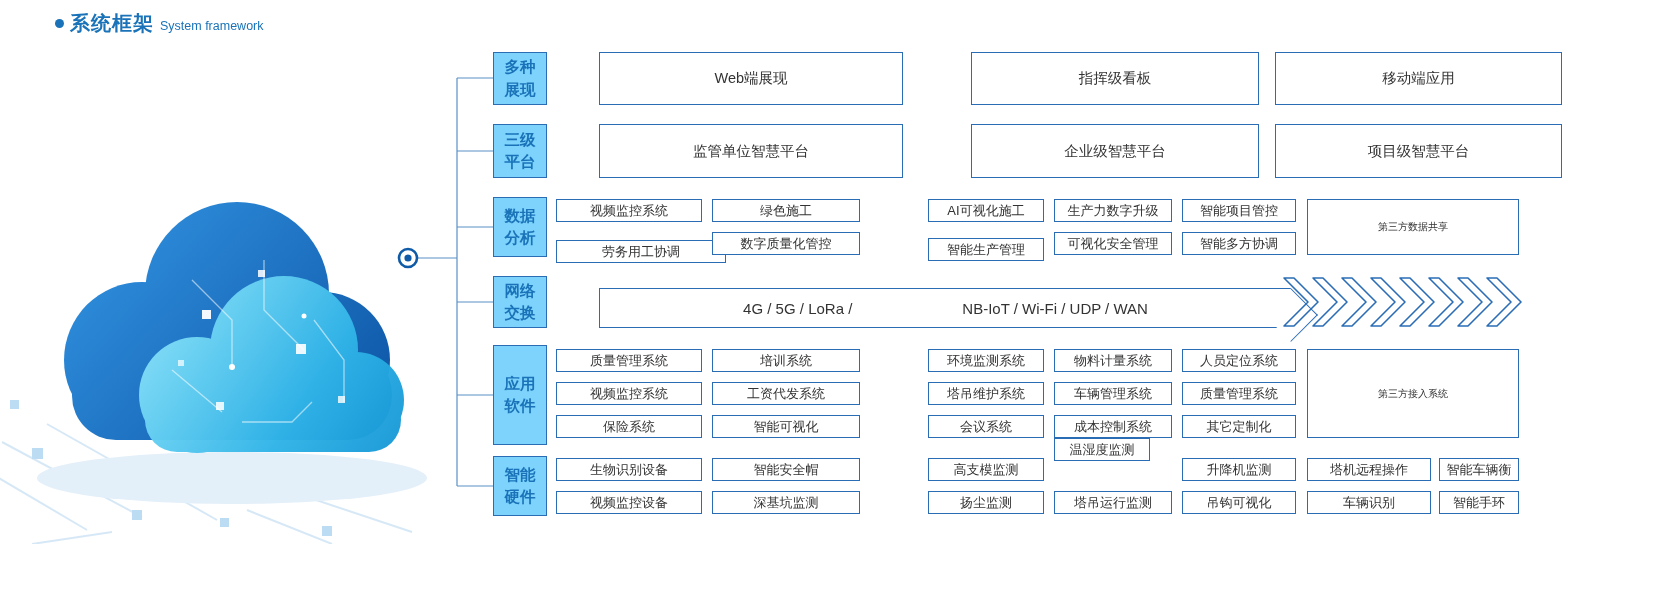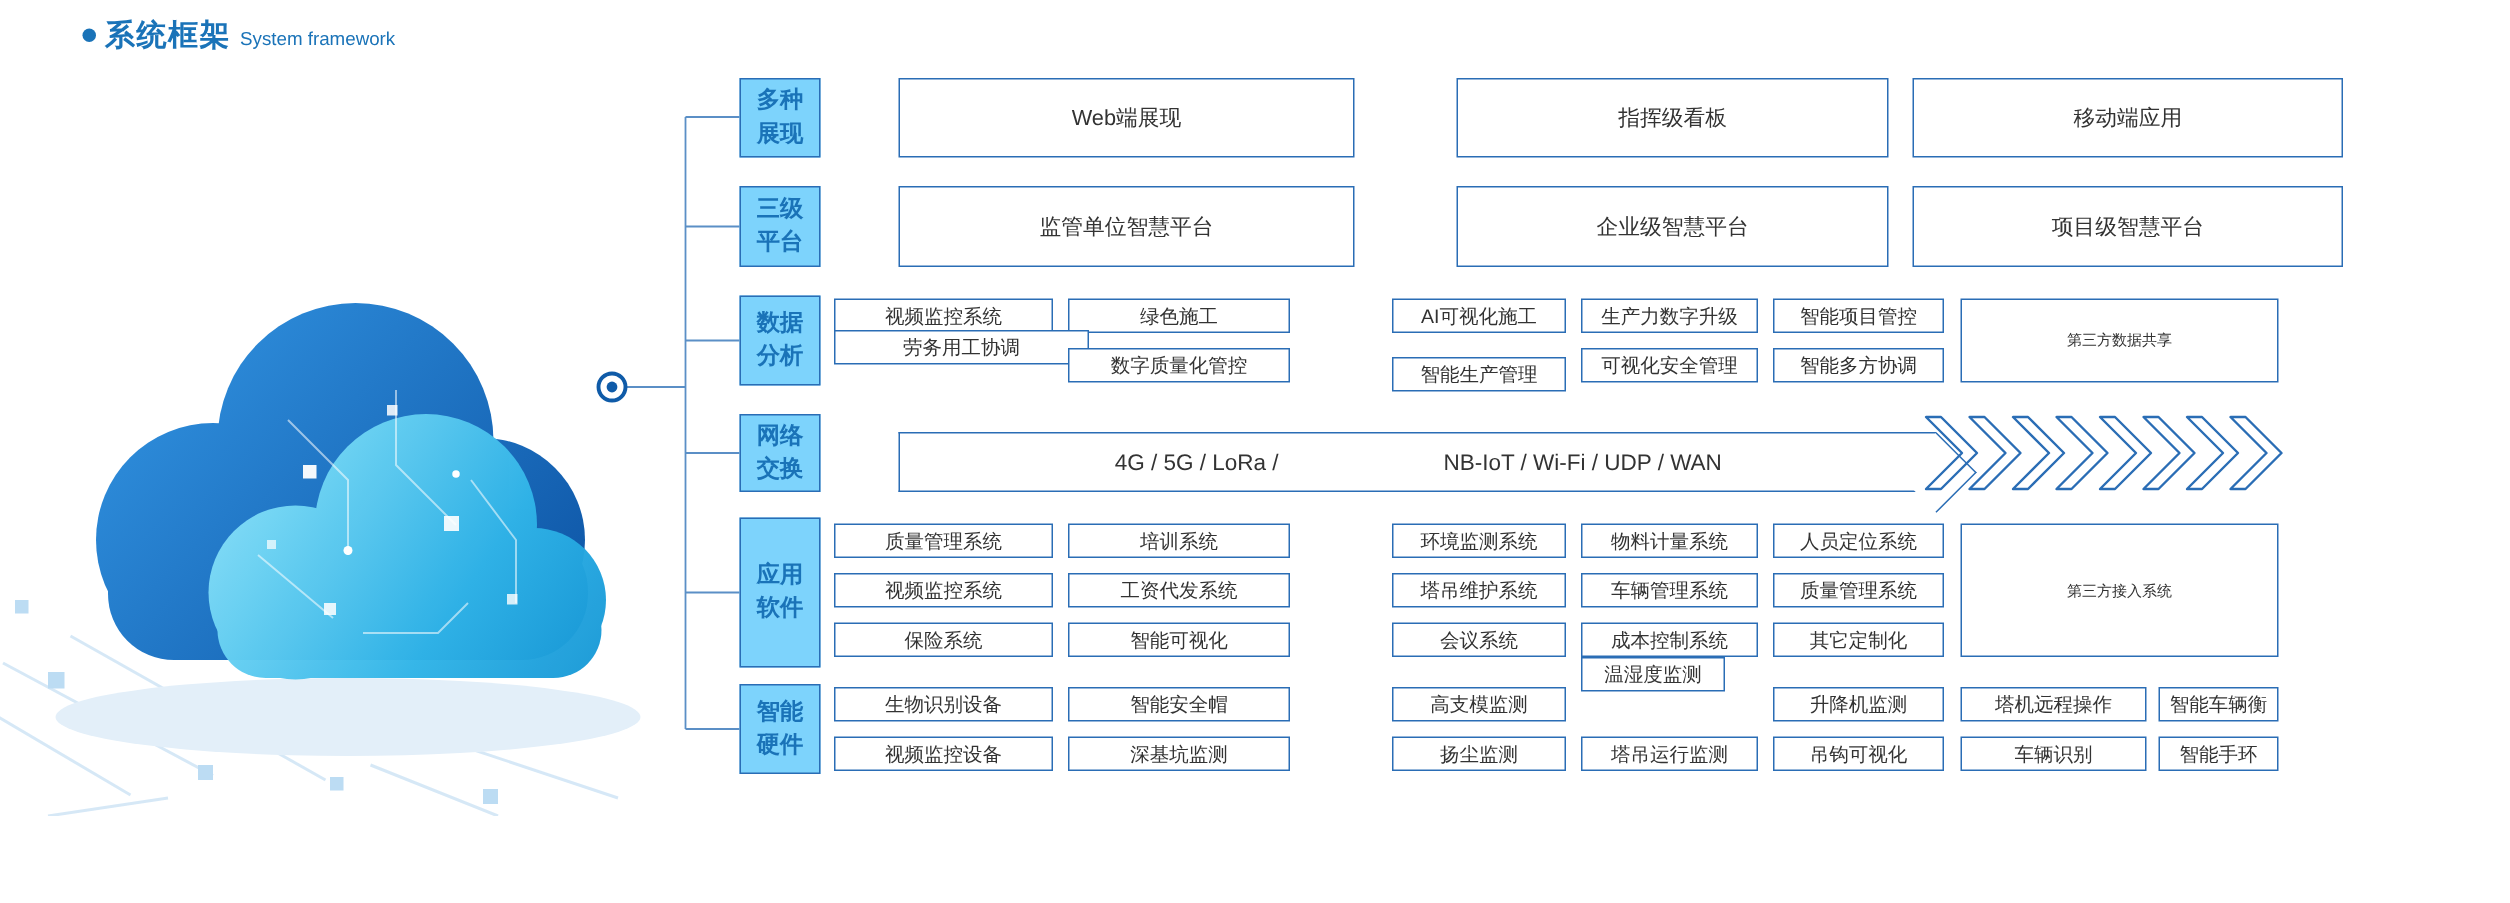--- a/index.html
+++ b/index.html
@@ -146,21 +146,21 @@
 
   <div class="bx wb" style="left:1232px;top:52px;width:287px;height:53px">移动端应用</div>
   <div class="bx wb" style="left:928px;top:124px;width:288px;height:54px">企业级智慧平台</div>
   <div class="bx wb" style="left:1232px;top:124px;width:287px;height:54px">项目级智慧平台</div>
 
   <div class="bx sb" style="left:556px;top:199px;width:146px">视频监控系统</div>
   <div class="bx sb" style="left:712px;top:199px;width:148px">绿色施工</div>
   <div class="bx sb" style="left:928px;top:199px;width:116px">AI可视化施工</div>
   <div class="bx sb" style="left:1054px;top:199px;width:118px">生产力数字升级</div>
   <div class="bx sb" style="left:1182px;top:199px;width:114px">智能项目管控</div>
-  <div class="bx sb" style="left:556px;top:220px;width:170px">劳务用工协调</div>
+  <div class="bx sb" style="left:556px;top:240px;width:170px">劳务用工协调</div>
   <div class="bx sb" style="left:712px;top:232px;width:148px">数字质量化管控</div>
   <div class="bx sb" style="left:928px;top:238px;width:116px">智能生产管理</div>
   <div class="bx sb" style="left:1054px;top:232px;width:118px">可视化安全管理</div>
   <div class="bx sb" style="left:1182px;top:232px;width:114px">智能多方协调</div>
   <div class="bx side" style="left:1307px;top:199px;width:212px;height:56px">第三方数据共享</div>
 
   <div class="bx wb network-box" style="left:556px;top:288px;width:692px;height:40px">
     <span>4G / 5G / LoRa /</span>
     <span>NB-IoT / Wi-Fi / UDP / WAN</span>
   </div>

